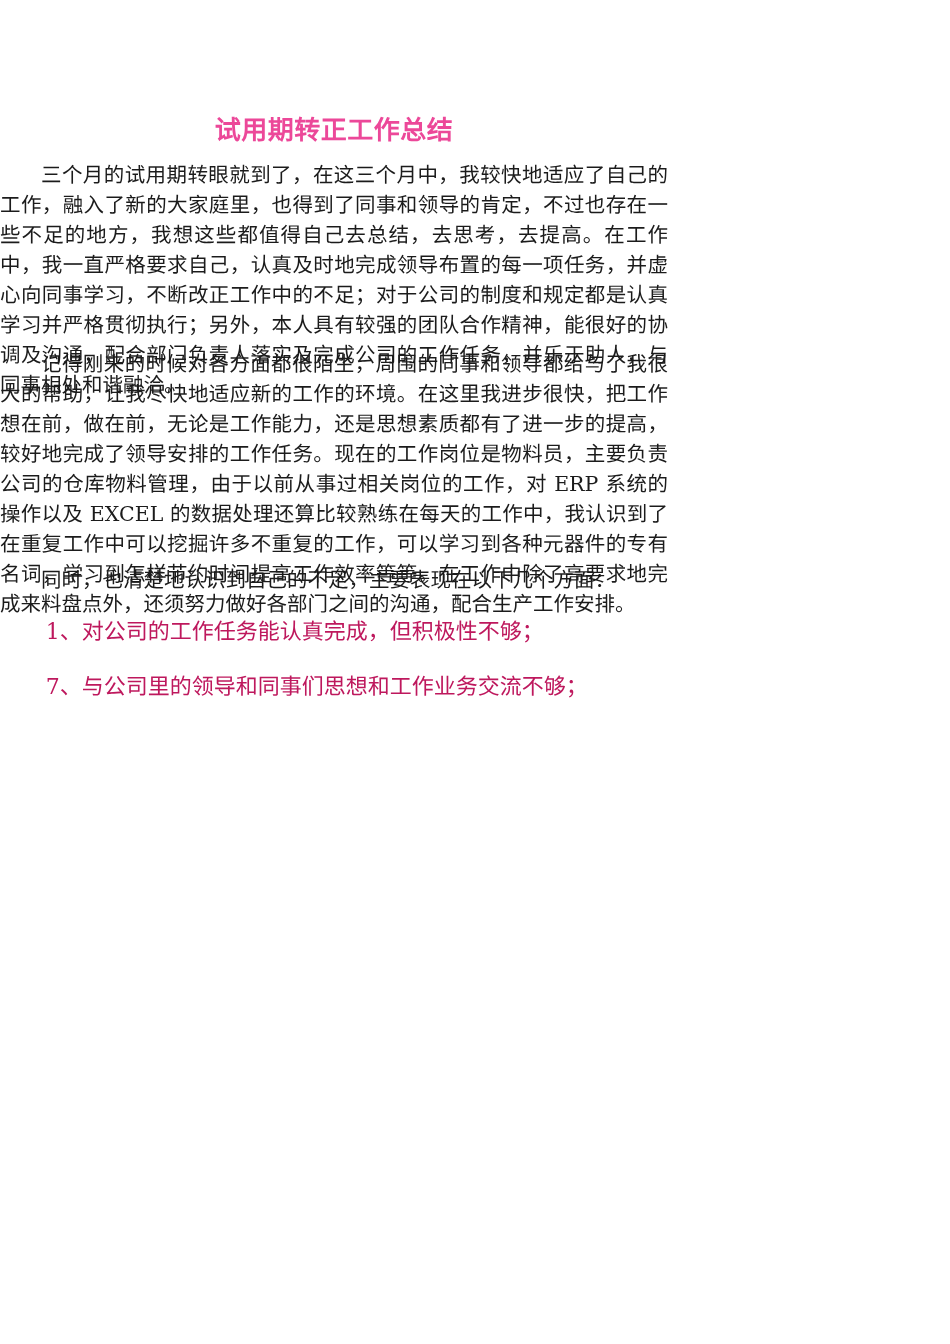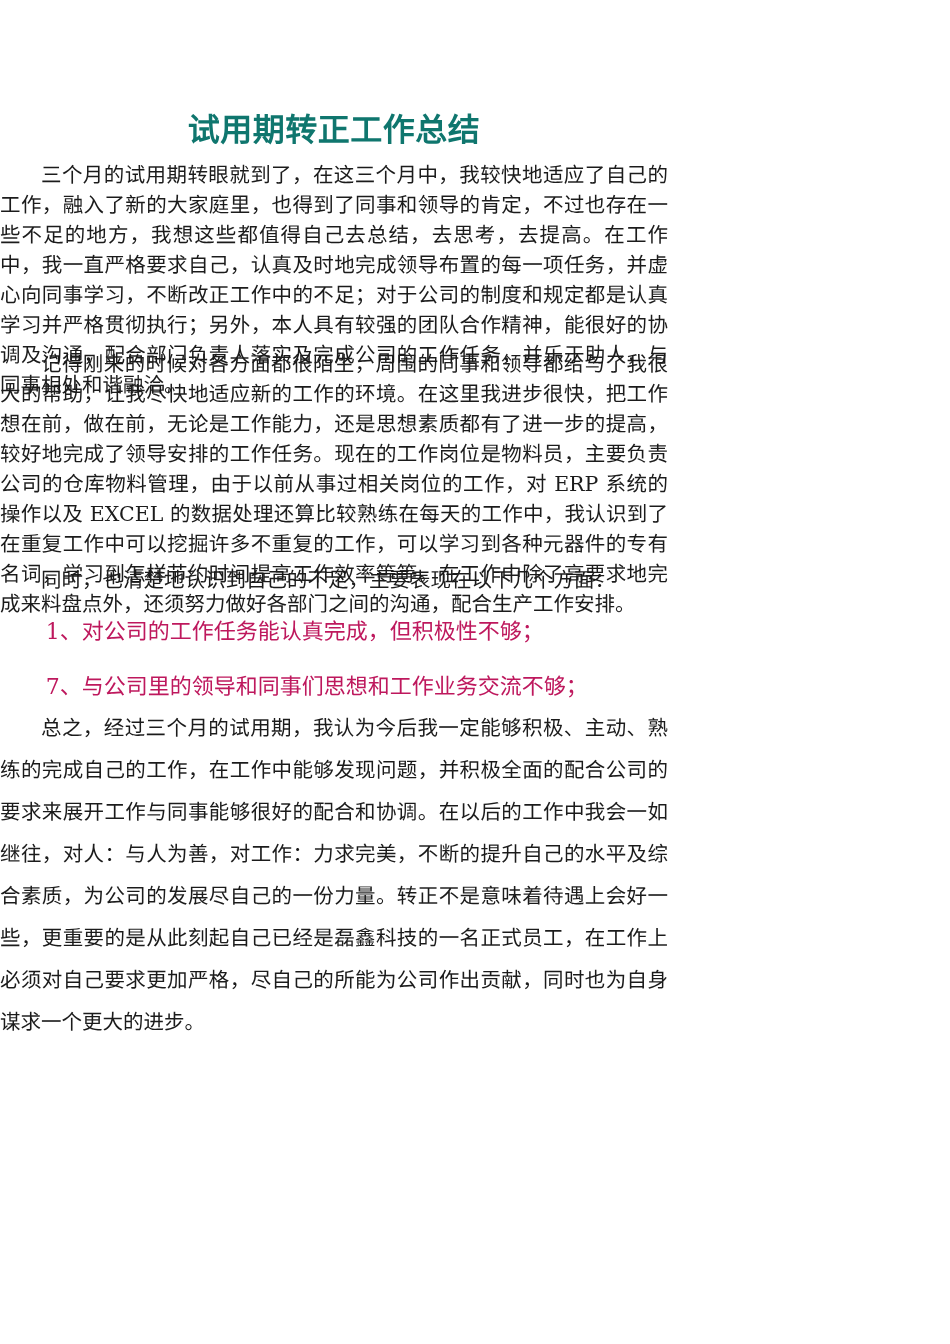--- a/index.html
+++ b/index.html
@@ -16,24 +16,24 @@
     background: #ffffff;
     margin: 0 auto;
     overflow: hidden;
     box-sizing: border-box;
     -webkit-font-smoothing: antialiased;
   }
 
   .doc-title {
     font-family: "DejaVu Sans", "Liberation Sans", sans-serif;
     font-weight: 700;
-    font-size: 32px;
+    font-size: 26px;
     line-height: 34px;
     text-align: center;
-    color: #0f766e;
+    color: #ec4899;
     margin: 0;
     padding: 0;
     position: absolute;
     top: 113px;
     left: 0;
     width: 668px;
     letter-spacing: 0.5px;
   }
 
   .para {
@@ -107,17 +107,14 @@
 
   <div class="para-block" id="para-3">
     <p class="para para--tight">同时，也清楚地认识到自己的不足，主要表现在以下几个方面：</p>
   </div>
 
   <div class="list-block">
     <p class="list-item">1、对公司的工作任务能认真完成，但积极性不够；</p>
     <p class="list-item">7、与公司里的领导和同事们思想和工作业务交流不够；</p>
   </div>
 
-  <div class="para-block" id="para-4">
-    <p class="para">总之，经过三个月的试用期，我认为今后我一定能够积极、主动、熟练的完成自己的工作，在工作中能够发现问题，并积极全面的配合公司的要求来展开工作与同事能够很好的配合和协调。在以后的工作中我会一如继往，对人：与人为善，对工作：力求完美，不断的提升自己的水平及综合素质，为公司的发展尽自己的一份力量。转正不是意味着待遇上会好一些，更重要的是从此刻起自己已经是磊鑫科技的一名正式员工，在工作上必须对自己要求更加严格，尽自己的所能为公司作出贡献，同时也为自身谋求一个更大的进步。</p>
-  </div>
 
 </div>
 
 </body></html>

